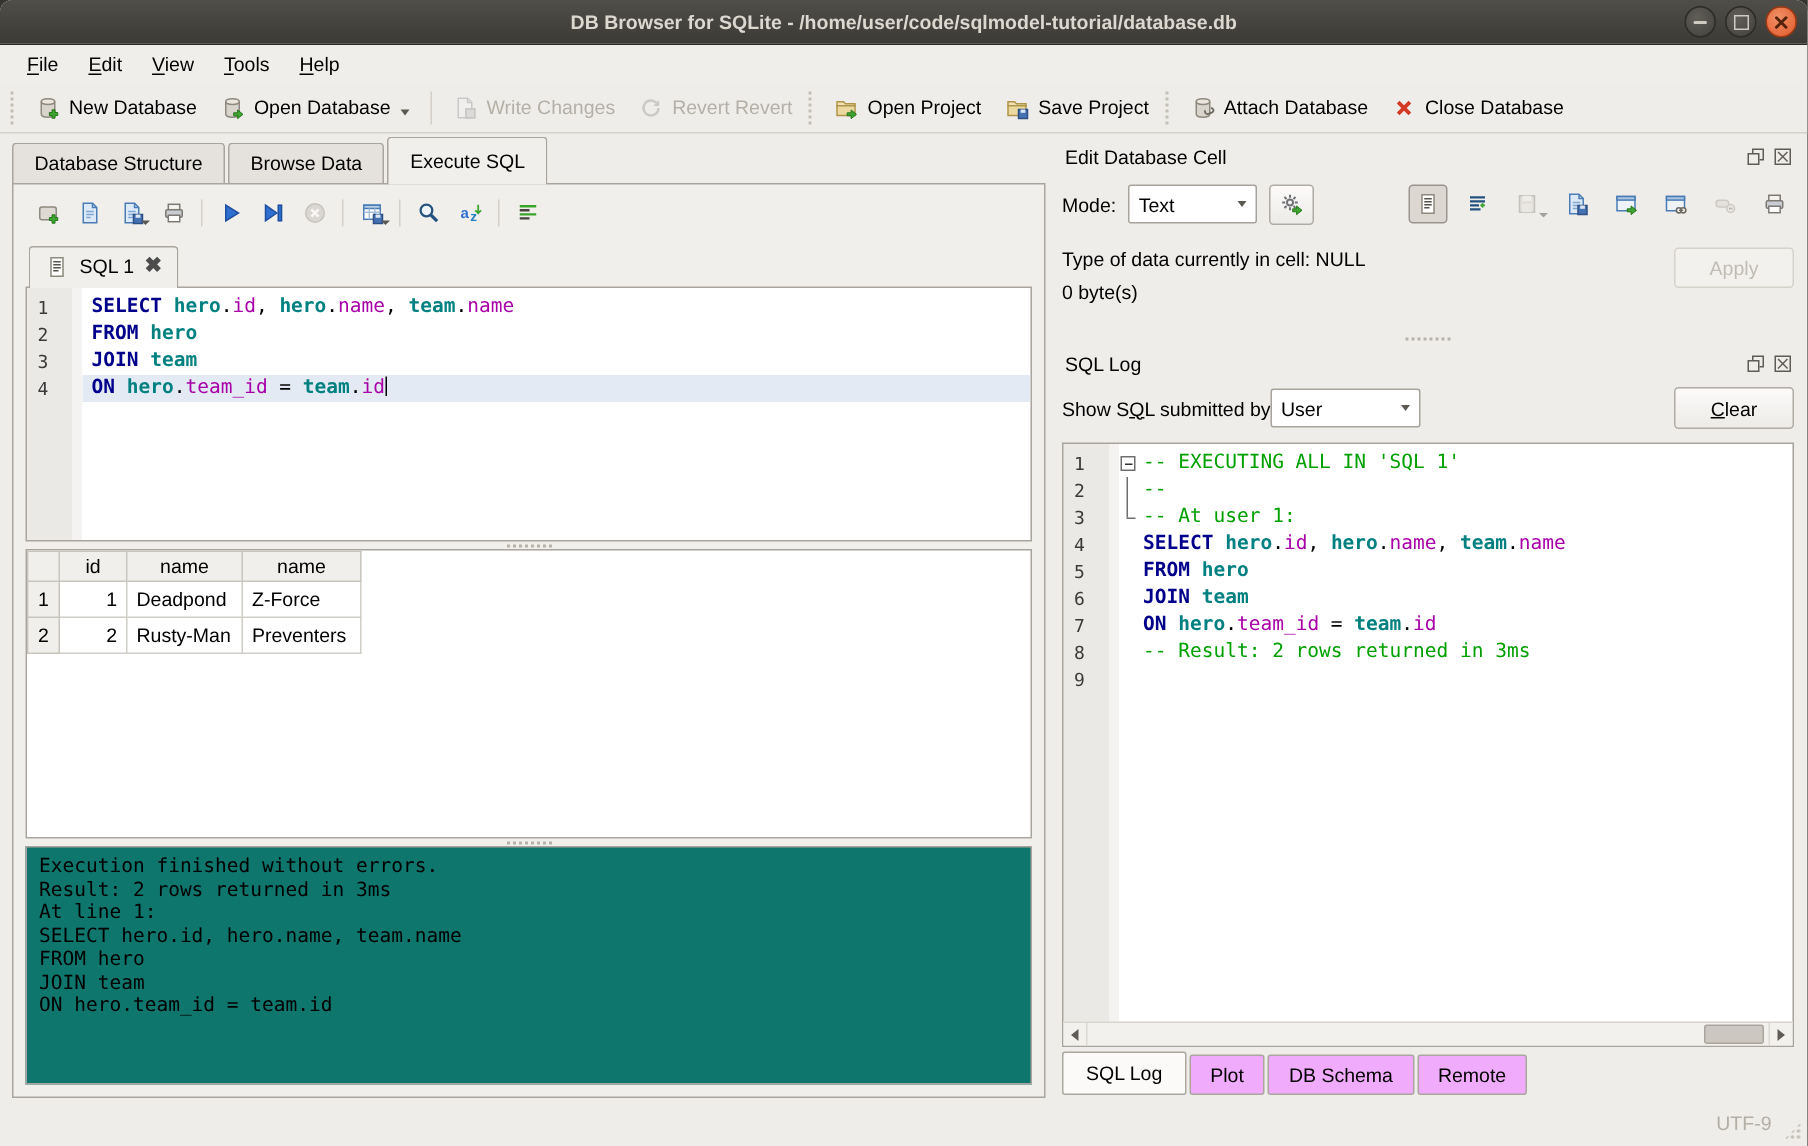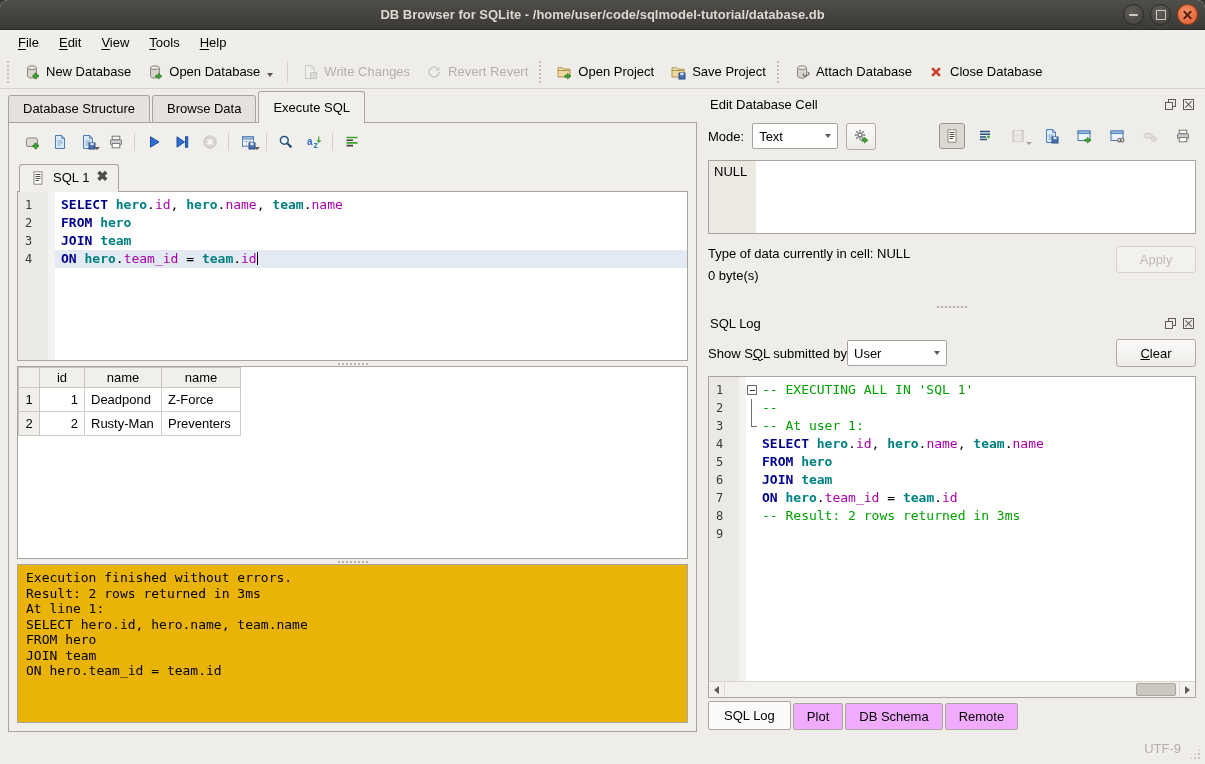--- a/index.html
+++ b/index.html
@@ -71,21 +71,21 @@
 
   .results-box{flex:0 0 193px;border:1px solid #a9a59e;background:#fff;overflow:hidden;}
   table.results{border-collapse:collapse;font-size:13px;}
   table.results th,table.results td{border:1px solid #d0cdc7;padding:2px 6px;height:21px;}
   table.results thead th{background:#f1efeb;font-weight:normal;text-align:center;border-color:#c8c5bf;height:20px;}
   table.results .rowhdr{background:#f1efeb;font-weight:normal;text-align:center;width:21px;border-color:#c8c5bf;}
   table.results td{height:24px;}
   .col-id{width:45px;} .col-n1{width:77px;} .col-n2{width:79px;}
   td.num{text-align:right;}
 
-  .msg-box{flex:1;border:1px solid #a9a59e;background:#eab308;padding:5px 8px;white-space:pre;
+  .msg-box{flex:1;border:1px solid #a9a59e;background:#0f766e;padding:5px 8px;white-space:pre;
     line-height:15.5px;overflow:hidden;}
 
   
   .right-pane{flex:1;display:flex;flex-direction:column;padding:4px 9px 0 5px;min-width:0;}
   .dock-header{flex:0 0 22px;display:flex;align-items:center;justify-content:space-between;padding:0 2px;}
   .dock-btns{display:flex;gap:7px;align-items:center;color:#5f5c56;}
   .ic-float{position:relative;width:11px;height:11px;display:inline-block;}
   .ic-float::before{content:"";position:absolute;right:0;top:0;width:6px;height:6px;border:1px solid #5f5c56;}
   .ic-float::after{content:"";position:absolute;left:0;bottom:0;width:6px;height:6px;border:1px solid #5f5c56;background:#efedea;}
   .ic-closebox{position:relative;width:11px;height:11px;border:1px solid #5f5c56;display:inline-block;}
@@ -525,26 +525,20 @@
                 <svg width="16" height="16" viewBox="0 0 16 16">
                   <rect x="4.2" y="2.2" width="7.6" height="3.6" fill="#f5f4f2" stroke="#7c7872"></rect>
                   <rect x="2.5" y="5.8" width="11" height="5" rx="1" fill="#c9ccd2" stroke="#7c7872"></rect>
                   <rect x="4.2" y="9.5" width="7.6" height="4.3" fill="#fff" stroke="#7c7872"></rect>
                 </svg>
               </span>
             </span>
           </span>
       </div>
 
-      <div class="cell-box">
-        <div class="cell-gutter">
-          <span>NULL</span>
-        </div>
-        <div style="flex:1"></div>
-      </div>
 
       <div class="cell-info">
         <div>Type of data currently in cell: NULL</div>
         <div>0 byte(s)</div>
         <div class="apply-btn">Apply</div>
       </div>
 
       <div class="vsplit"></div>
 
       <div class="dock-header">

